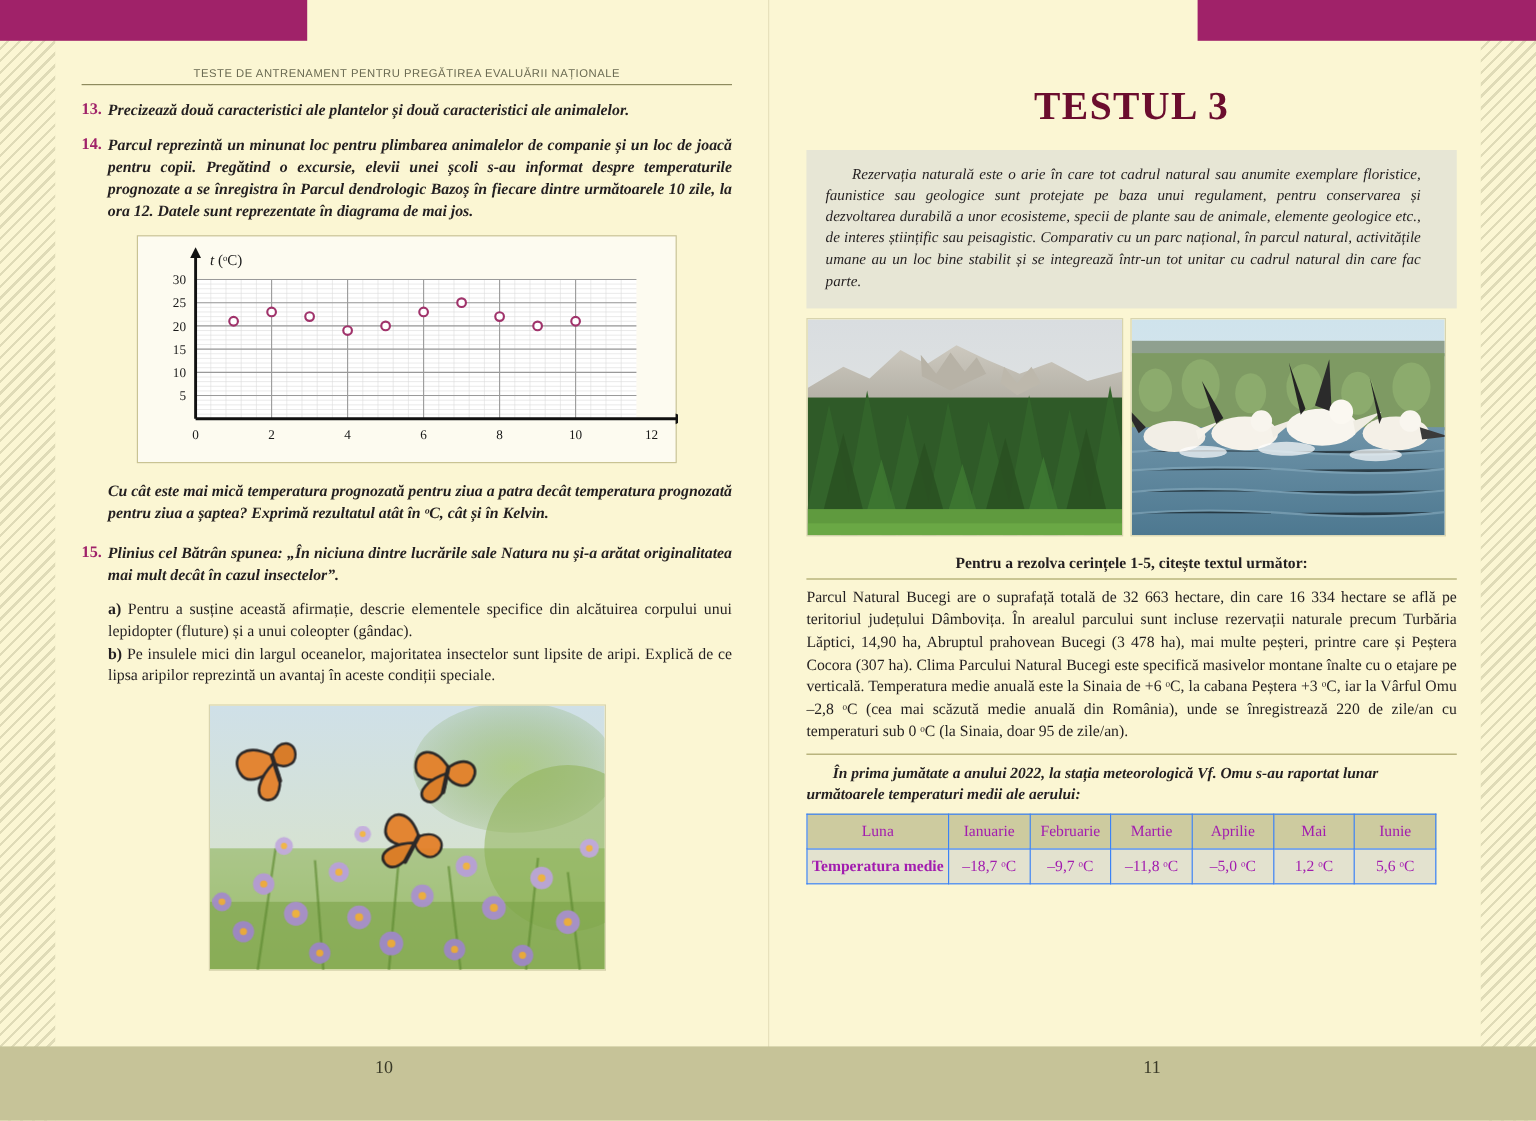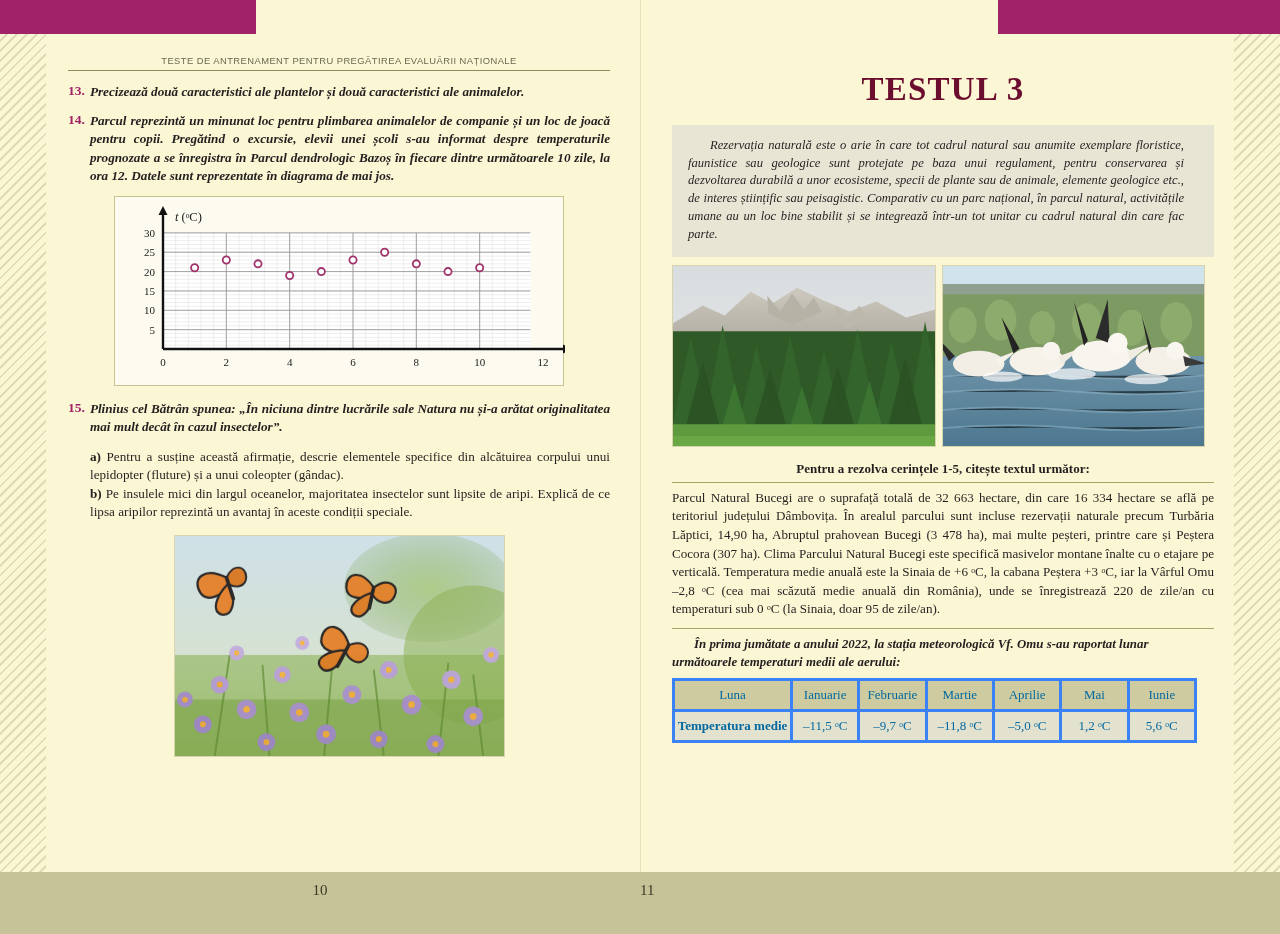--- a/index.html
+++ b/index.html
@@ -65,21 +65,21 @@
     background: #c6c398;
   }
   .page-num {
     position: absolute;
     top: 10px;
     font-size: 15px;
     color: #3a3a28;
     font-family: "Liberation Serif", serif;
   }
   #page-num-left  { left: 0;   width: 640px;  text-align: center; }
-  #page-num-right { left: 640px; width: 640px; }
+  #page-num-right { left: 640px; width: 640px; text-align: center; }
 
   
   #left-page {
     position: absolute;
     left: 68px;
     top: 55px;
     width: 542px;
   }
   #running-head {
     font-family: "Liberation Sans", sans-serif;
@@ -247,24 +247,24 @@
   }
   #table-lead .indent { padding-left: 22px; }
 
   #temp-table {
     margin-top: 6px;
     border-collapse: collapse;
     width: 525px;
     table-layout: fixed;
   }
   #temp-table th, #temp-table td {
-    border: 3px solid #3b82f6;
+    border: 1px solid #3b82f6;
     text-align: center;
     font-size: 13px;
-    color: #0369a1;
+    color: #a21caf;
     font-family: "Liberation Serif", serif;
     padding: 6px 2px;
   }
   #temp-table thead th { background: #cdcb9f; font-weight: normal; }
   #temp-table tbody td { background: #e3e2cf; }
   #temp-table tbody td.rowhead { font-weight: bold; line-height: 1.25; }
 </style>
 </head>
 <body>
 
@@ -396,20 +396,21 @@
             <circle cx="206.33333333333334" cy="74.58064516129032" r="3.6" fill="#ffffff" stroke="#a0336b" stroke-width="1.8"></circle>
             <circle cx="238" cy="62.96774193548387" r="3.6" fill="#ffffff" stroke="#a0336b" stroke-width="1.8"></circle>
             <circle cx="269.6666666666667" cy="55.22580645161291" r="3.6" fill="#ffffff" stroke="#a0336b" stroke-width="1.8"></circle>
             <circle cx="301.3333333333333" cy="66.83870967741935" r="3.6" fill="#ffffff" stroke="#a0336b" stroke-width="1.8"></circle>
             <circle cx="333" cy="74.58064516129032" r="3.6" fill="#ffffff" stroke="#a0336b" stroke-width="1.8"></circle>
             <circle cx="364.6666666666667" cy="70.70967741935485" r="3.6" fill="#ffffff" stroke="#a0336b" stroke-width="1.8"></circle>
           </svg>
       </div>
     </div>
 
+    <div id="chart-caption">Cu cât este mai mică temperatura prognozată pentru ziua a patra decât temperatura prognozată pentru ziua a șaptea? Exprimă rezultatul atât în ᵒC, cât și în Kelvin.</div>
 
     <div class="q-block" style="margin-top:14px;">
       <span class="q-num">15.</span>
       <span class="q-text">Plinius cel Bătrân spunea: „În niciuna dintre lucrările sale Natura nu și-a arătat originalitatea mai mult decât în cazul insectelor”.</span>
     </div>
 
     <div class="sub-item">
       <span class="lbl">a)</span>
       <span>Pentru a susține această afirmație, descrie elementele specifice din alcătuirea corpului unui lepidopter (fluture) și a unui coleopter (gândac).</span>
     </div>
@@ -652,21 +653,21 @@
           <th>Februarie</th>
           <th>Martie</th>
           <th>Aprilie</th>
           <th>Mai</th>
           <th>Iunie</th>
         </tr>
       </thead>
       <tbody>
         <tr>
           <td class="rowhead">Temperatura medie</td>
-          <td>–11,5 ᵒC</td>
+          <td>–18,7 ᵒC</td>
           <td>–9,7 ᵒC</td>
           <td>–11,8 ᵒC</td>
           <td>–5,0 ᵒC</td>
           <td>1,2 ᵒC</td>
           <td>5,6 ᵒC</td>
         </tr>
       </tbody>
     </table>
   </div>
 

